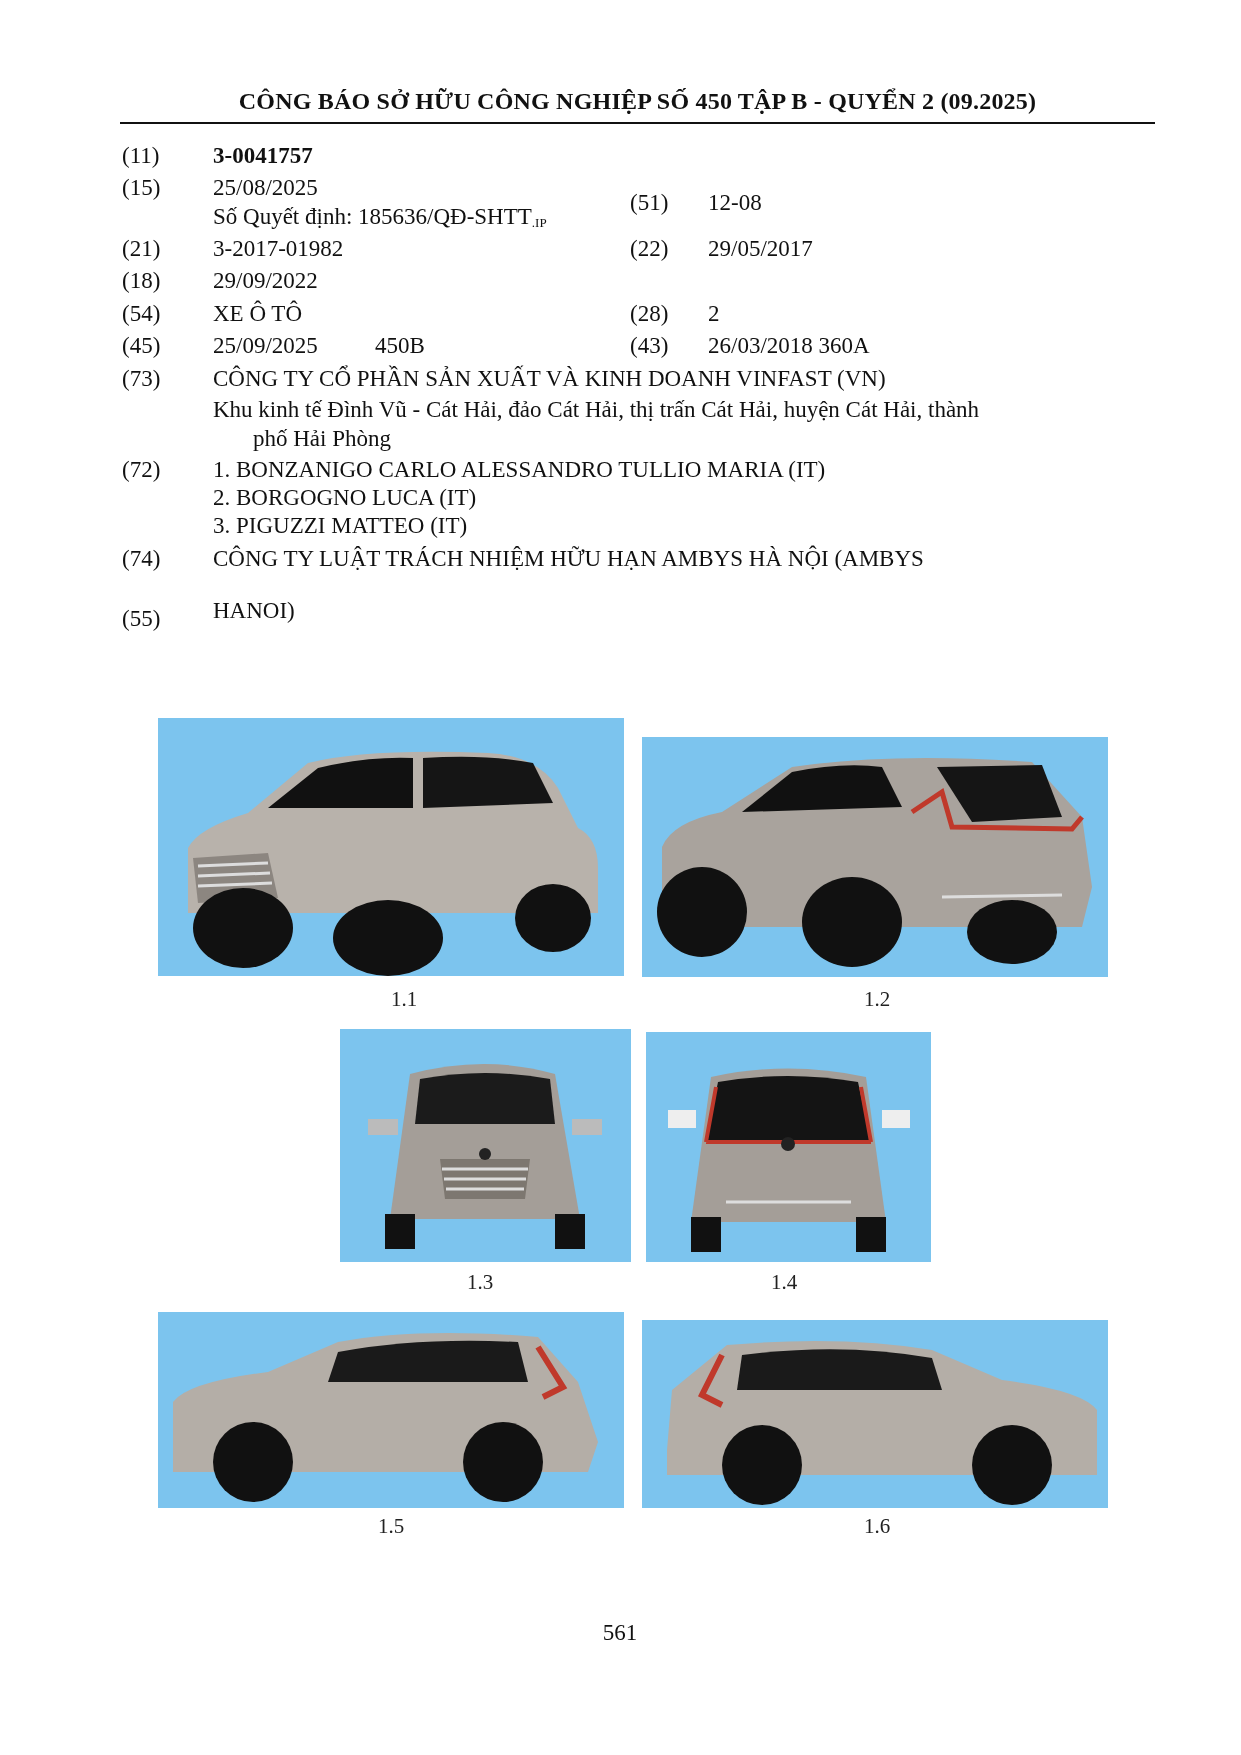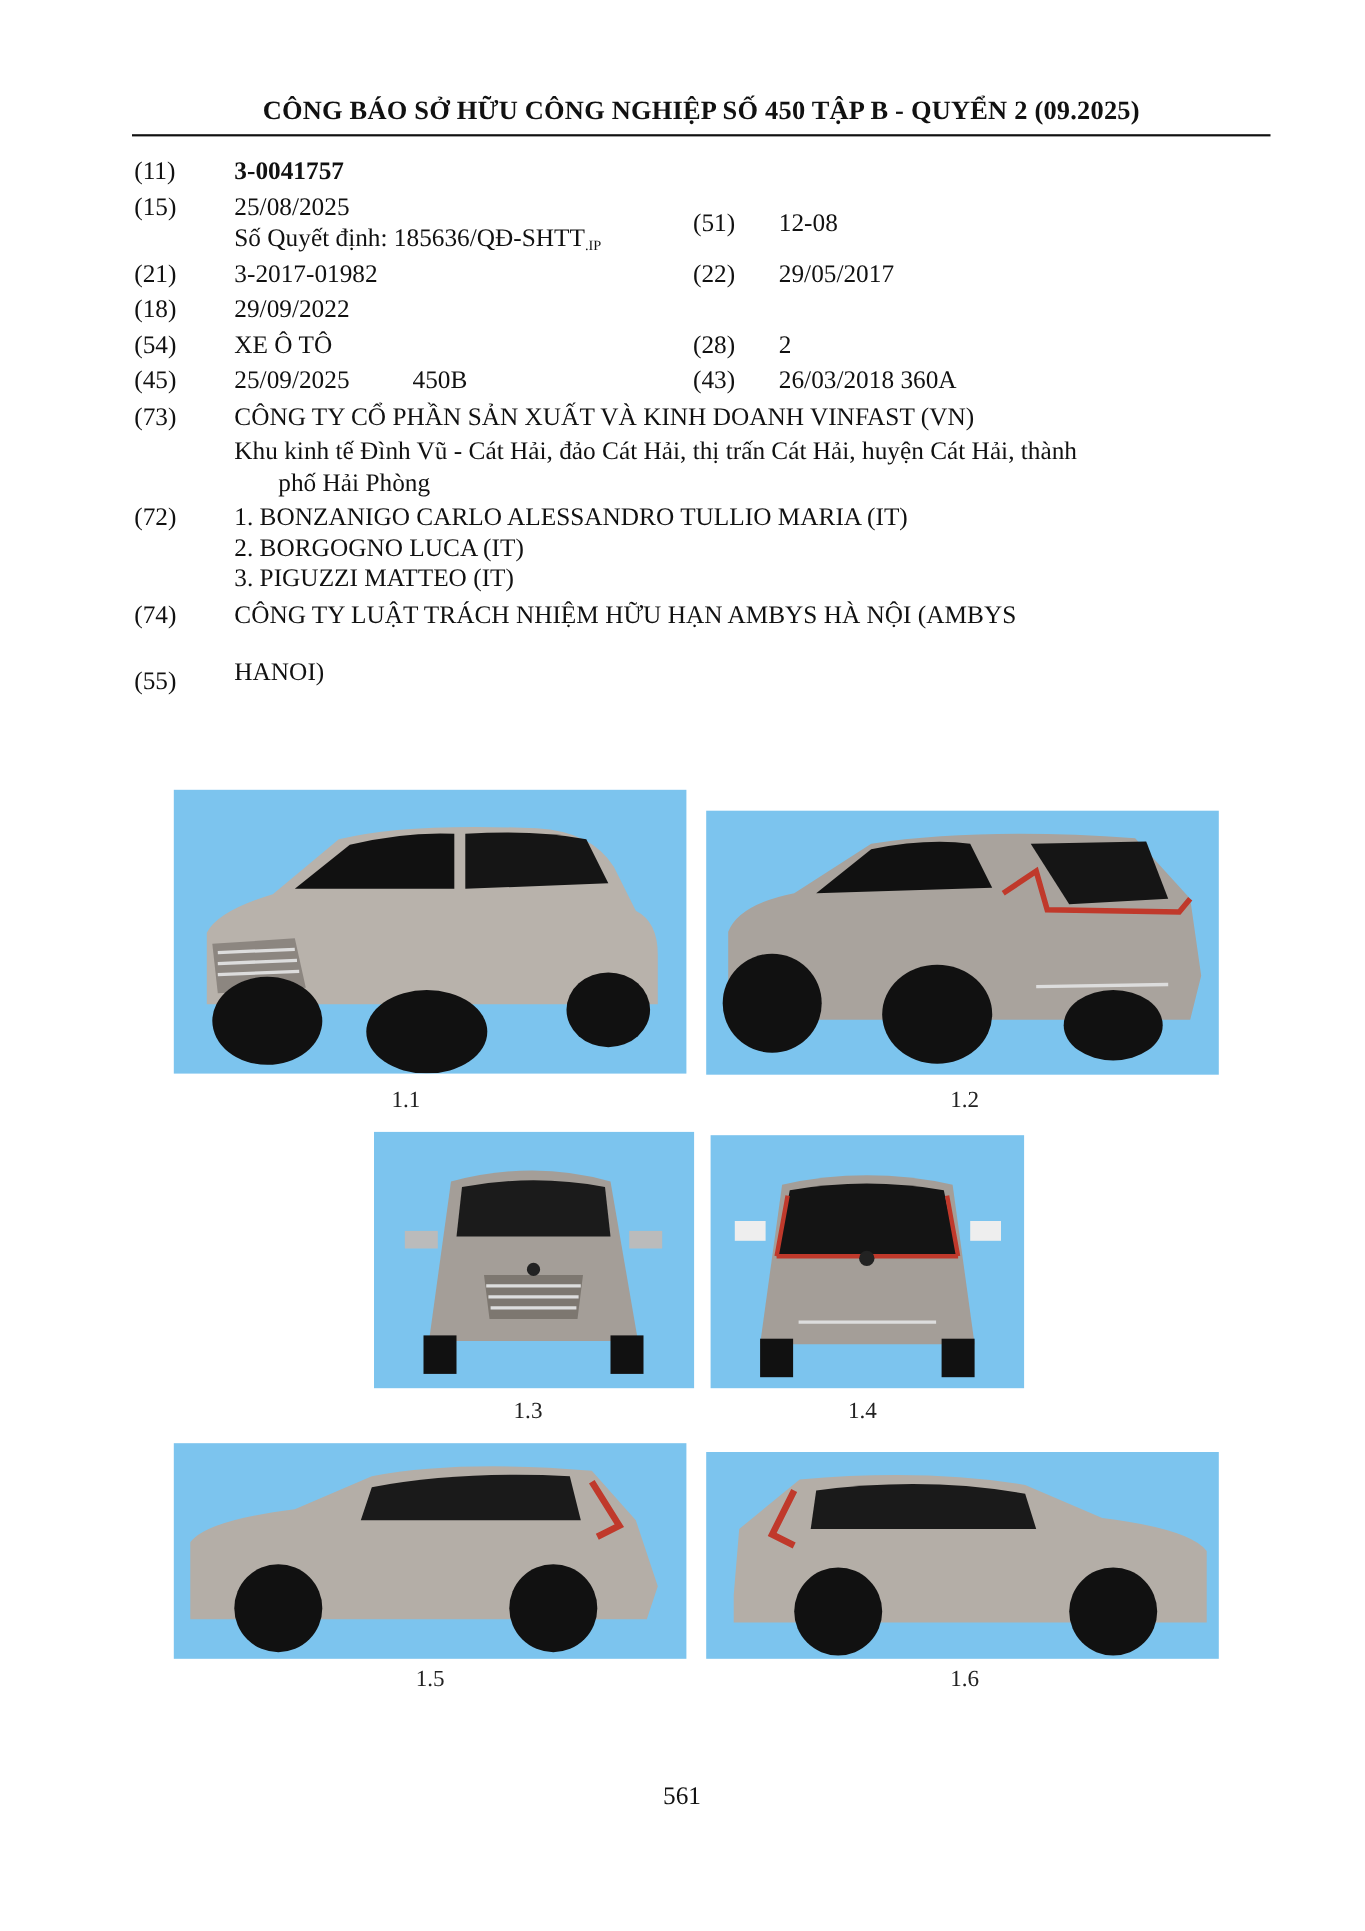--- a/index.html
+++ b/index.html
@@ -81,21 +81,21 @@
     <g stroke="#ddd" stroke-width="3">
         <line x1="40" y1="148" x2="110" y2="145"></line>
         <line x1="40" y1="158" x2="112" y2="155"></line>
         <line x1="40" y1="168" x2="114" y2="165"></line>
       </g>
     <ellipse cx="85" cy="210" rx="50" ry="40" fill="#111"></ellipse>
     <ellipse cx="230" cy="220" rx="55" ry="38" fill="#111"></ellipse>
     <ellipse cx="395" cy="200" rx="38" ry="34" fill="#111"></ellipse>
   </svg>
 </div>
-<div class="caption" style="left:339px;top:987px;">1.1</div>
+<div class="caption" style="left:374px;top:987px;">1.1</div>
 
 <div class="photo" style="left:642px;top:737px;width:466px;height:240px;">
   <svg viewBox="0 0 466 240" preserveAspectRatio="none">
     <path d="M20 110 Q30 85 80 75 L150 30 Q250 15 390 25 L440 80 L450 150 L440 190 L20 190 Z" fill="#a9a39d"></path>
     <path d="M100 75 L150 35 Q200 25 240 30 L260 70 Z" fill="#111"></path>
     <path d="M295 30 L400 28 L420 80 L330 85 Z" fill="#151515"></path>
     <path d="M270 75 L300 55 L310 90 L430 92 L440 80" stroke="#c0392b" stroke-width="5" fill="none"></path>
     <g stroke="#ddd" stroke-width="3">
         <line x1="300" y1="160" x2="420" y2="158"></line>
       </g>

